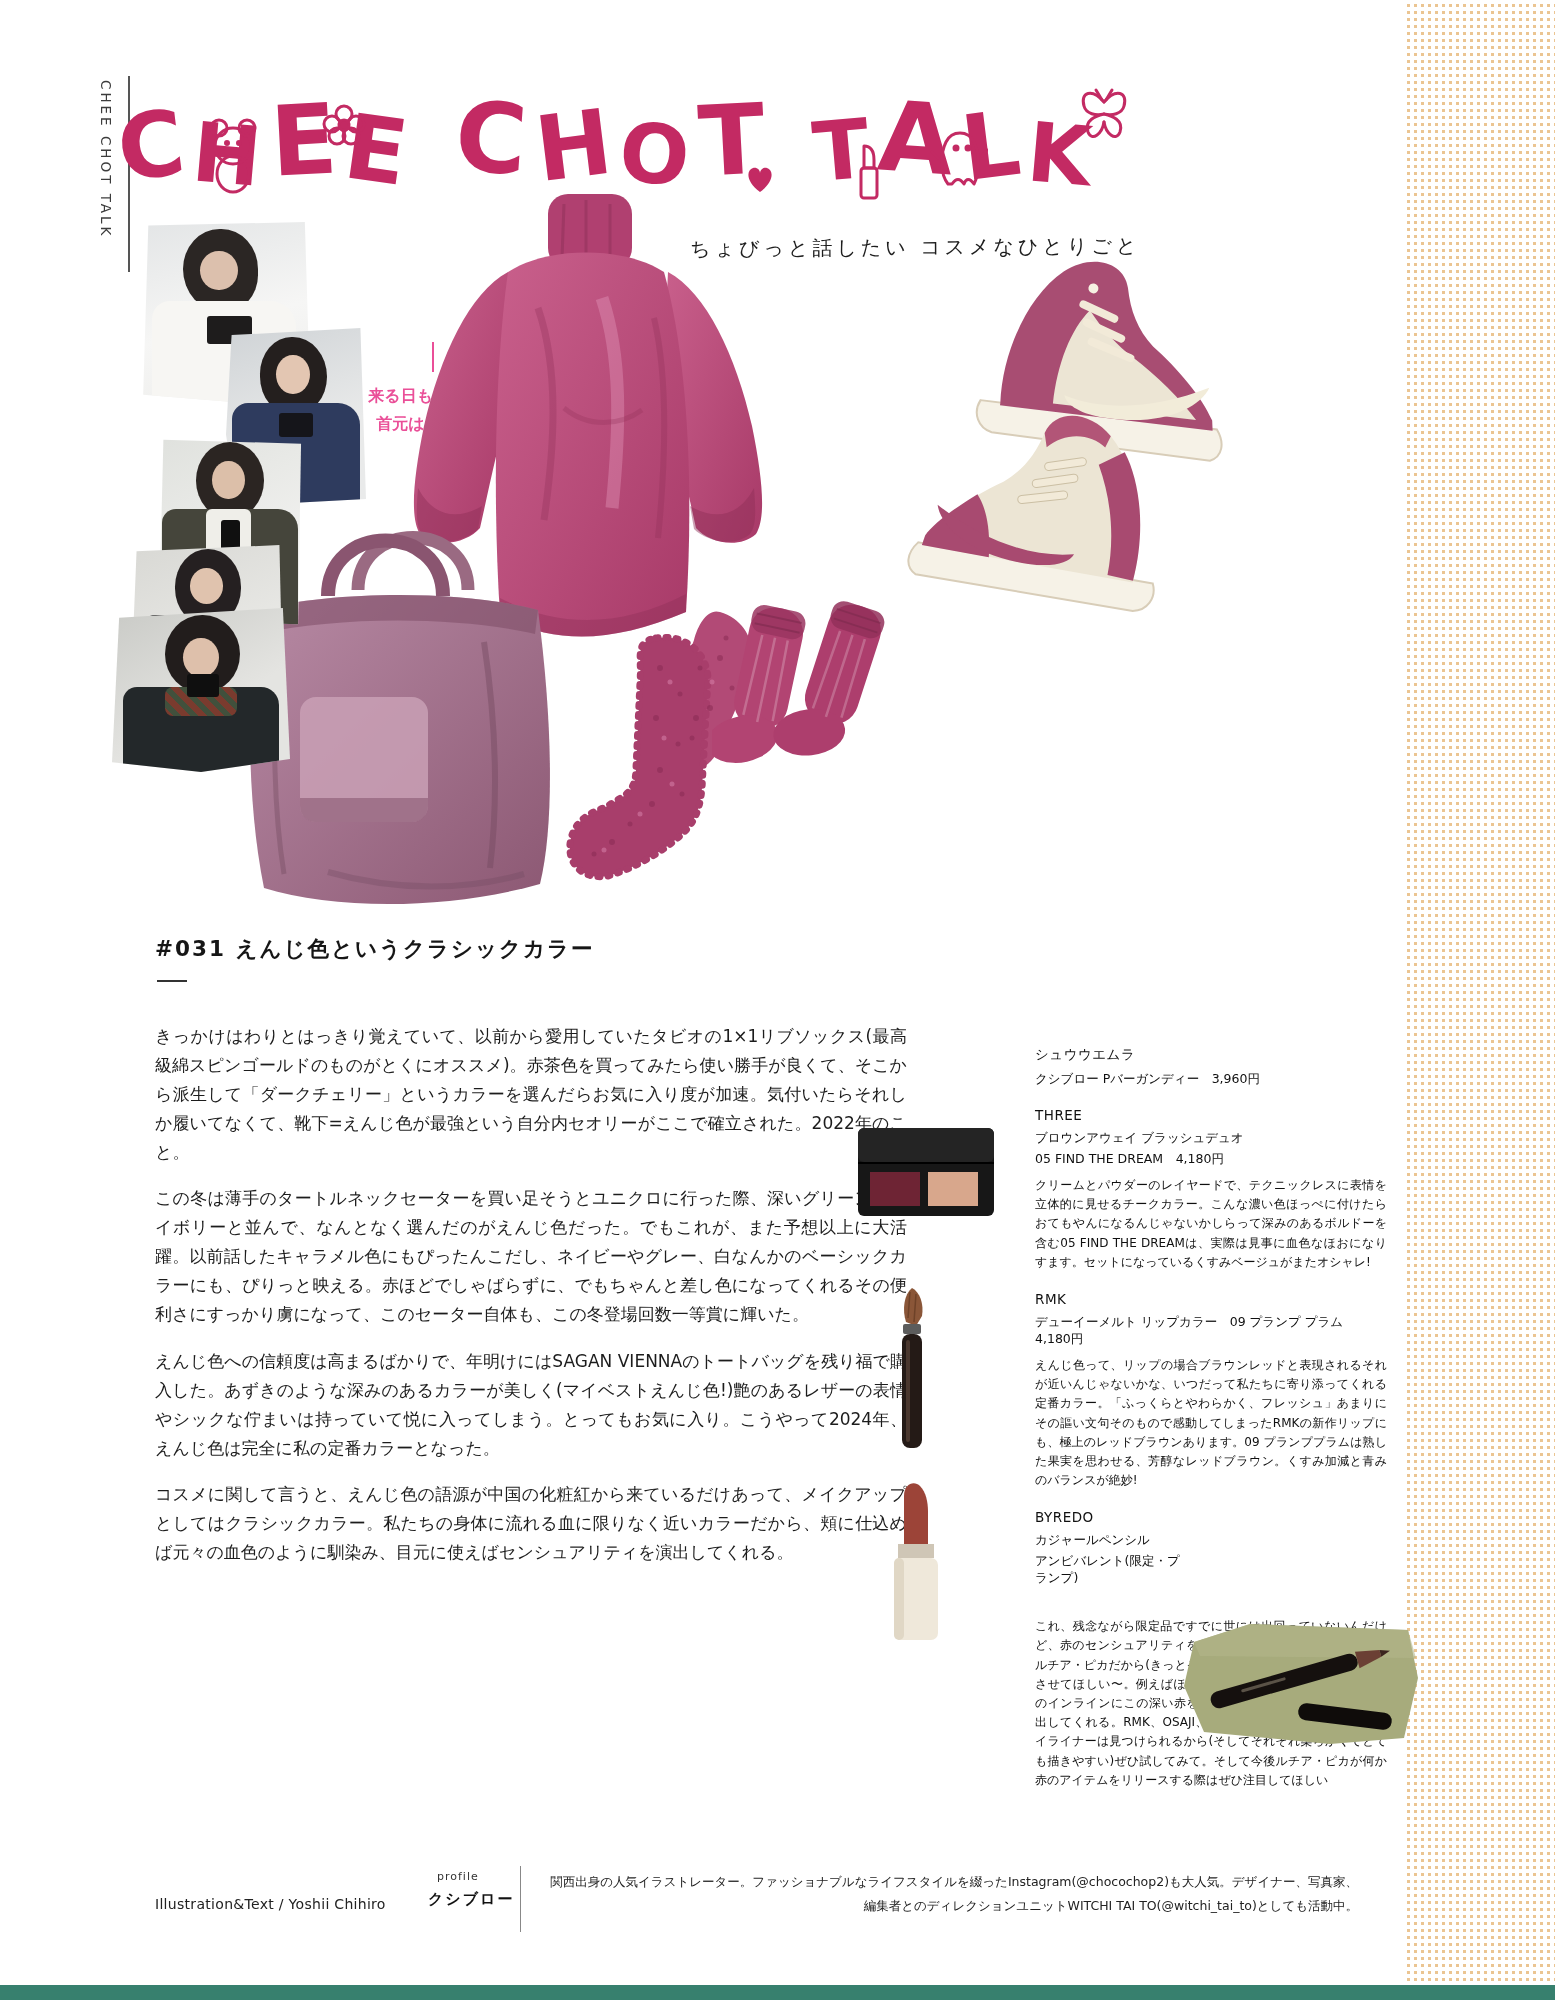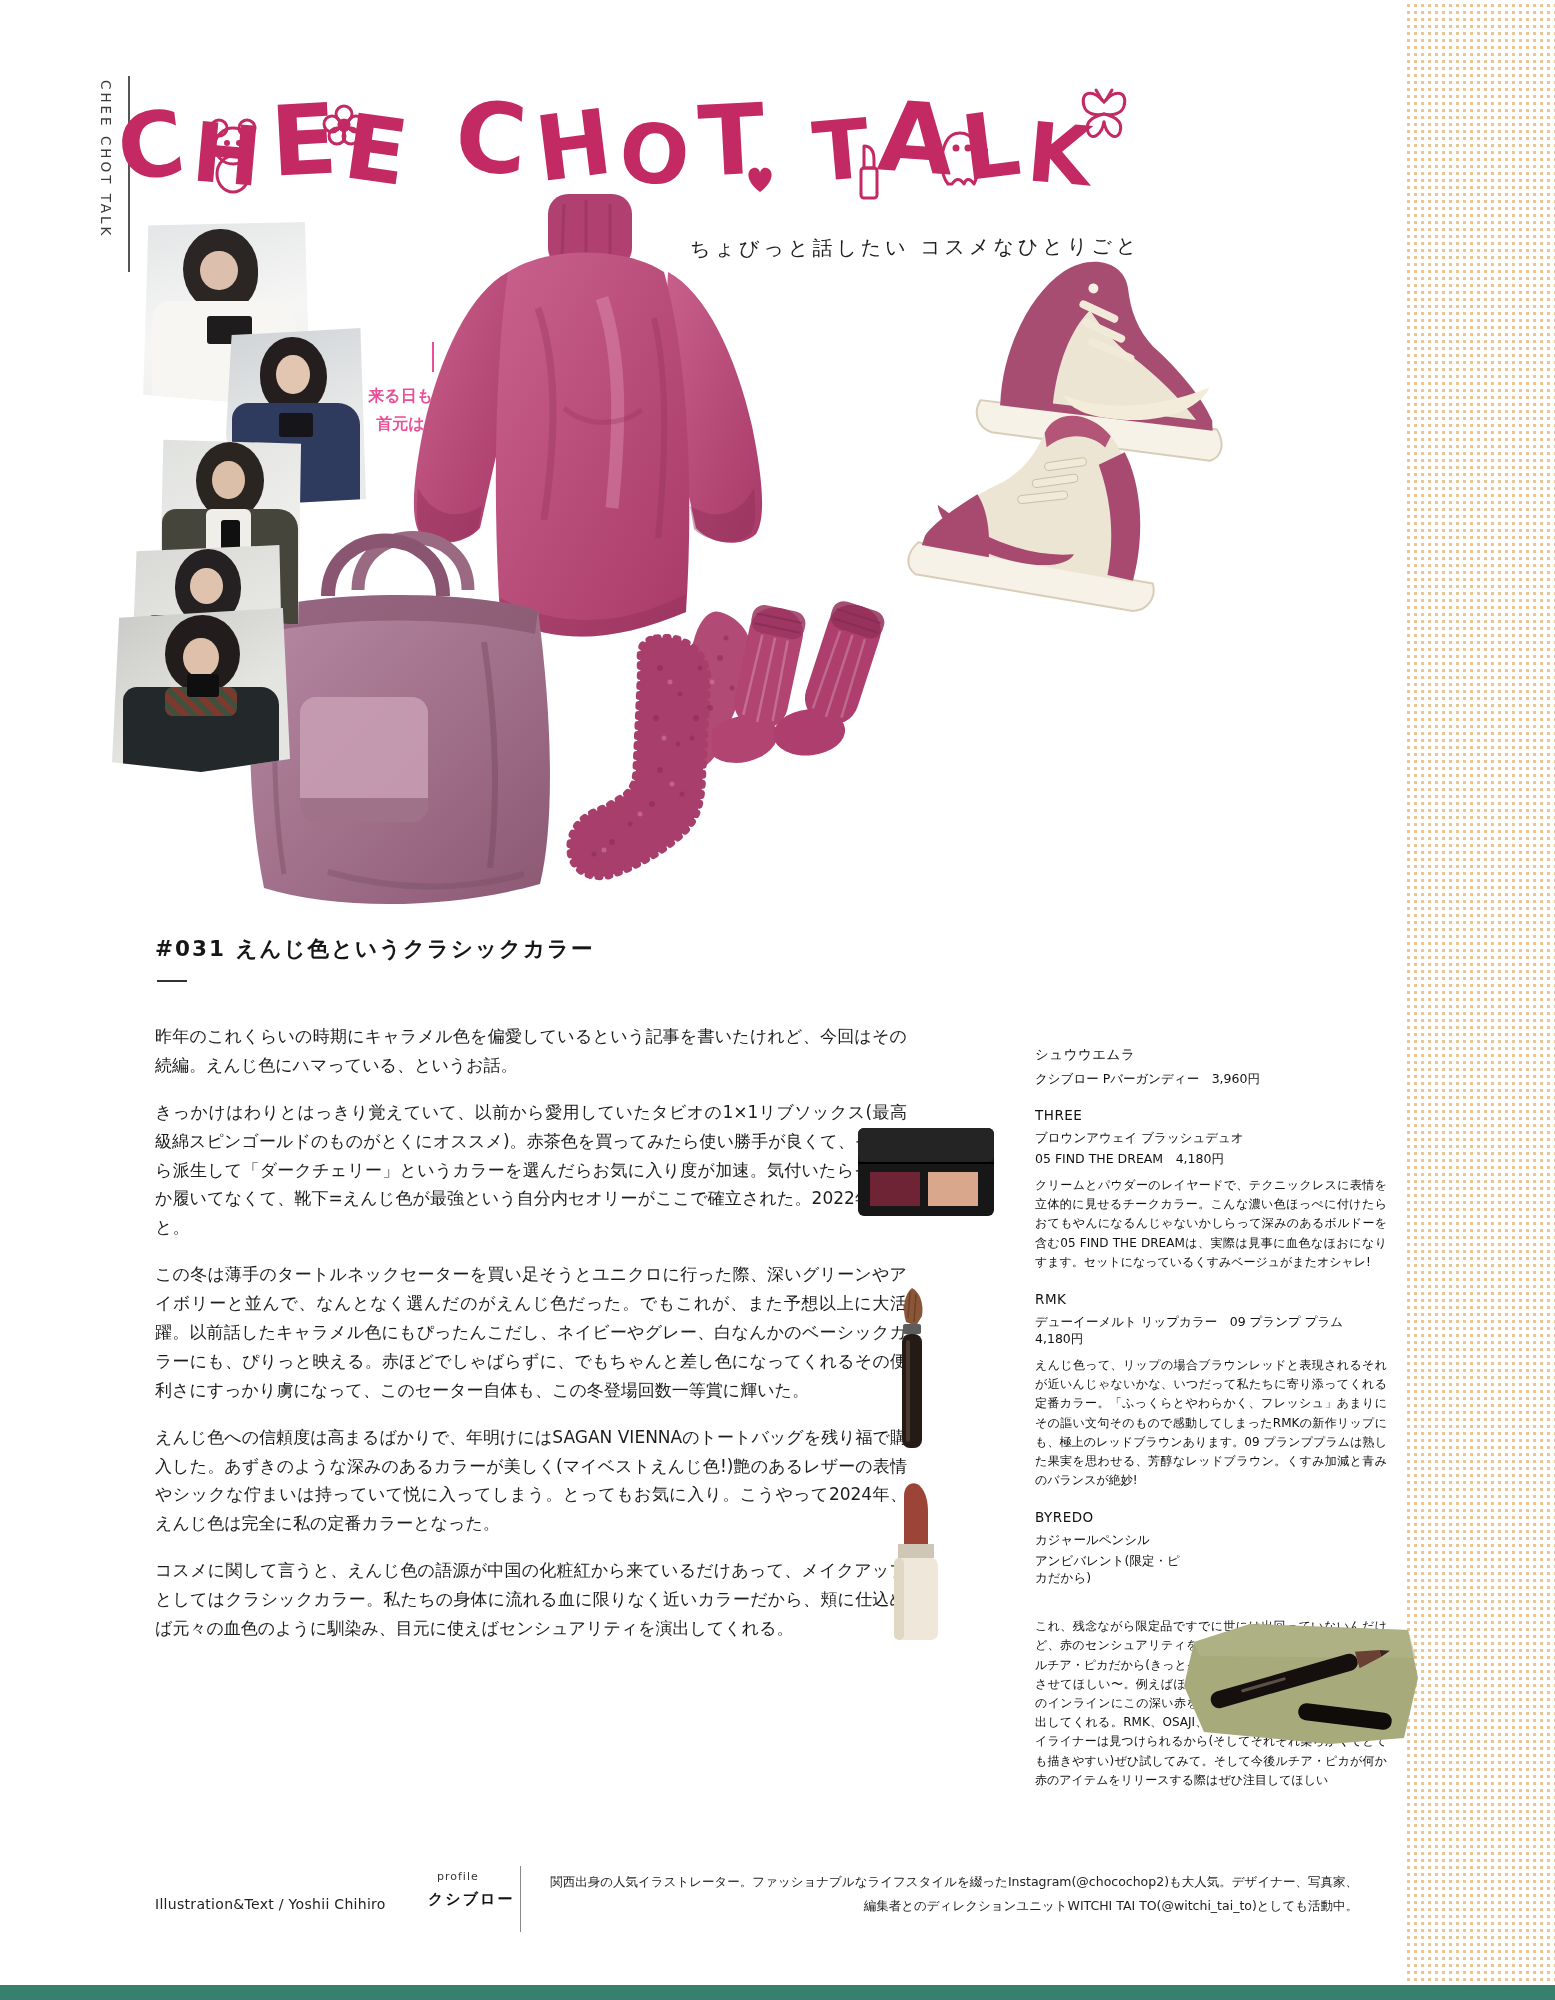--- a/index.html
+++ b/index.html
@@ -313,21 +313,20 @@
       <path d="M18 14 L64 14 M18 24 L64 24" stroke="#7e2a4e" stroke-width="2" opacity=".6"></path>
       <path d="M28 34 L26 116 M41 34 L41 120 M54 34 L56 116" stroke="#ffffff" stroke-width="2.5" opacity=".22"></path>
     </g>
   </svg>
 
 
   <h2 class="article-title">#031 えんじ色というクラシックカラー</h2>
   <div class="title-rule"></div>
 
   <div class="article-body">
-    <p>昨年のこれくらいの時期にキャラメル色を偏愛しているという記事を書いたけれど、今回はその続編。えんじ色にハマっている、というお話。</p>
     <p>きっかけはわりとはっきり覚えていて、以前から愛用していたタビオの1×1リブソックス(最高級綿スピンゴールドのものがとくにオススメ)。赤茶色を買ってみたら使い勝手が良くて、そこから派生して「ダークチェリー」というカラーを選んだらお気に入り度が加速。気付いたらそれしか履いてなくて、靴下=えんじ色が最強という自分内セオリーがここで確立された。2022年のこと。</p>
     <p>この冬は薄手のタートルネックセーターを買い足そうとユニクロに行った際、深いグリーンやアイボリーと並んで、なんとなく選んだのがえんじ色だった。でもこれが、また予想以上に大活躍。以前話したキャラメル色にもぴったんこだし、ネイビーやグレー、白なんかのベーシックカラーにも、ぴりっと映える。赤ほどでしゃばらずに、でもちゃんと差し色になってくれるその便利さにすっかり虜になって、このセーター自体も、この冬登場回数一等賞に輝いた。</p>
     <p>えんじ色への信頼度は高まるばかりで、年明けにはSAGAN VIENNAのトートバッグを残り福で購入した。あずきのような深みのあるカラーが美しく(マイベストえんじ色!)艶のあるレザーの表情やシックな佇まいは持っていて悦に入ってしまう。とってもお気に入り。こうやって2024年、えんじ色は完全に私の定番カラーとなった。</p>
     <p>コスメに関して言うと、えんじ色の語源が中国の化粧紅から来ているだけあって、メイクアップとしてはクラシックカラー。私たちの身体に流れる血に限りなく近いカラーだから、頬に仕込めば元々の血色のように馴染み、目元に使えばセンシュアリティを演出してくれる。</p>
   </div>
 
   <div class="products">
     <div class="product">
       <div class="brand">シュウウエムラ</div>
       <div class="pline">クシブロー Pバーガンディー　3,960円</div>
@@ -340,21 +339,21 @@
     </div>
     <div class="product">
       <div class="brand">RMK</div>
       <div class="pline">デューイーメルト リップカラー　09 プランプ プラム　4,180円</div>
       <div class="pdesc">えんじ色って、リップの場合ブラウンレッドと表現されるそれが近いんじゃないかな、いつだって私たちに寄り添ってくれる定番カラー。「ふっくらとやわらかく、フレッシュ」あまりにその謳い文句そのもので感動してしまったRMKの新作リップにも、極上のレッドブラウンあります。09 プランププラムは熟した果実を思わせる、芳醇なレッドブラウン。くすみ加減と青みのバランスが絶妙!</div>
     </div>
     <div class="product byredo">
       <div class="phead">
         <div class="brand">BYREDO</div>
         <div class="pline">カジャールペンシル</div>
-        <div class="pline">アンビバレント(限定・ピカだから)</div>
+        <div class="pline">アンビバレント(限定・プランプ)</div>
       </div>
       <div class="pdesc">これ、残念ながら限定品ですでに世には出回っていないんだけど、赤のセンシュアリティを私に教えてくれたのは間違いなくルチア・ピカだから(きっとそういう人は多いよね)ここに書き残させてほしい〜。例えばほんの少し目尻に、もしくは下まぶたのインラインにこの深い赤を引くと驚くほど女性らしさを引き出してくれる。RMK、OSAJI、THREEなんかでもえんじ色のアイライナーは見つけられるから(そしてそれぞれ柔らかくてとても描きやすい)ぜひ試してみて。そして今後ルチア・ピカが何か赤のアイテムをリリースする際はぜひ注目してほしい</div>
     </div>
   </div>
 
   <svg class="illus" style="left:856px;top:1126px" width="140" height="92" viewBox="0 0 140 92">
     <rect x="2" y="2" width="136" height="88" rx="6" fill="#171717"></rect>
     <rect x="2" y="2" width="136" height="34" rx="6" fill="#242424"></rect>
     <rect x="2" y="36" width="136" height="2" fill="#000"></rect>
     <rect x="14" y="46" width="50" height="34" fill="#6e2434"></rect>

